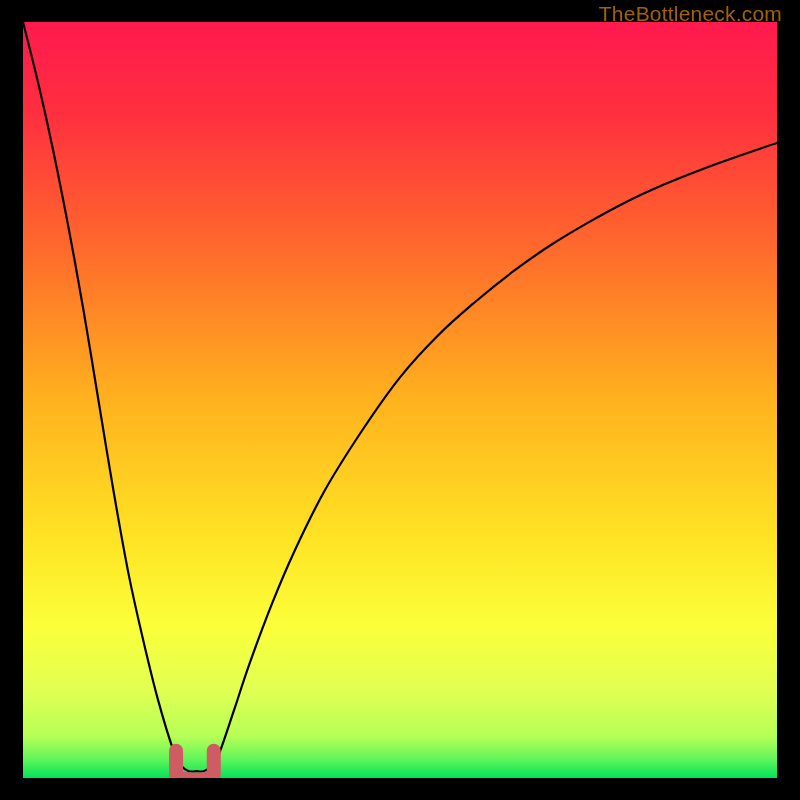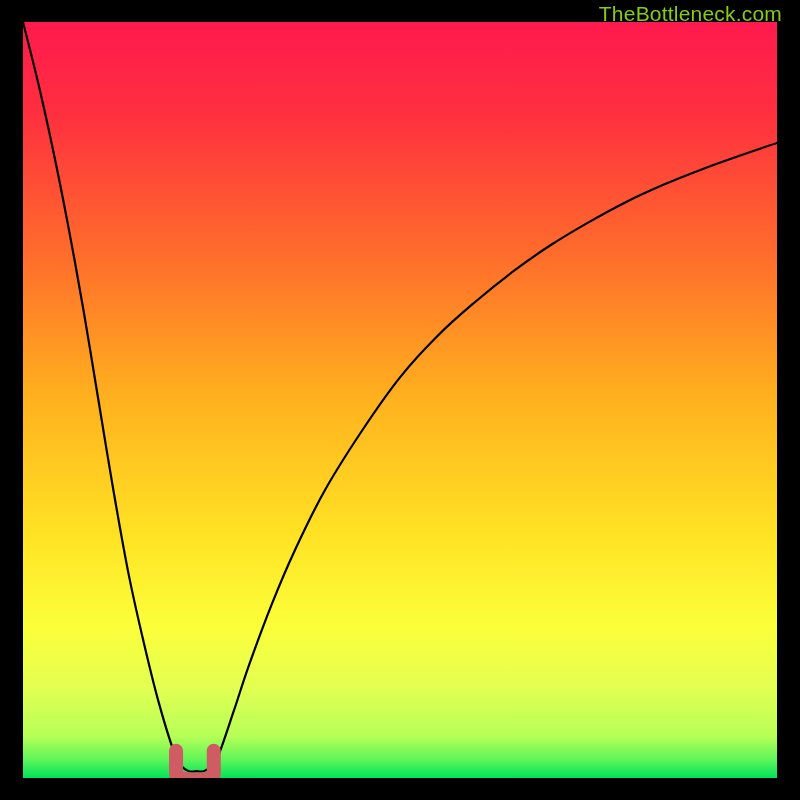--- a/index.html
+++ b/index.html
@@ -23,21 +23,21 @@
     position: absolute;
     left: 0;
     top: 0;
     width: 100%;
     height: 100%;
   }
   .watermark {
     position: absolute;
     top: 2px;
     right: 18px;
-    color: #84cc16;
+    color: #a16207;
     font-size: 21px;
     font-weight: 500;
     letter-spacing: 0.2px;
   }
   svg.curves {
     position: absolute;
     left: 0;
     top: 0;
     width: 100%;
     height: 100%;

